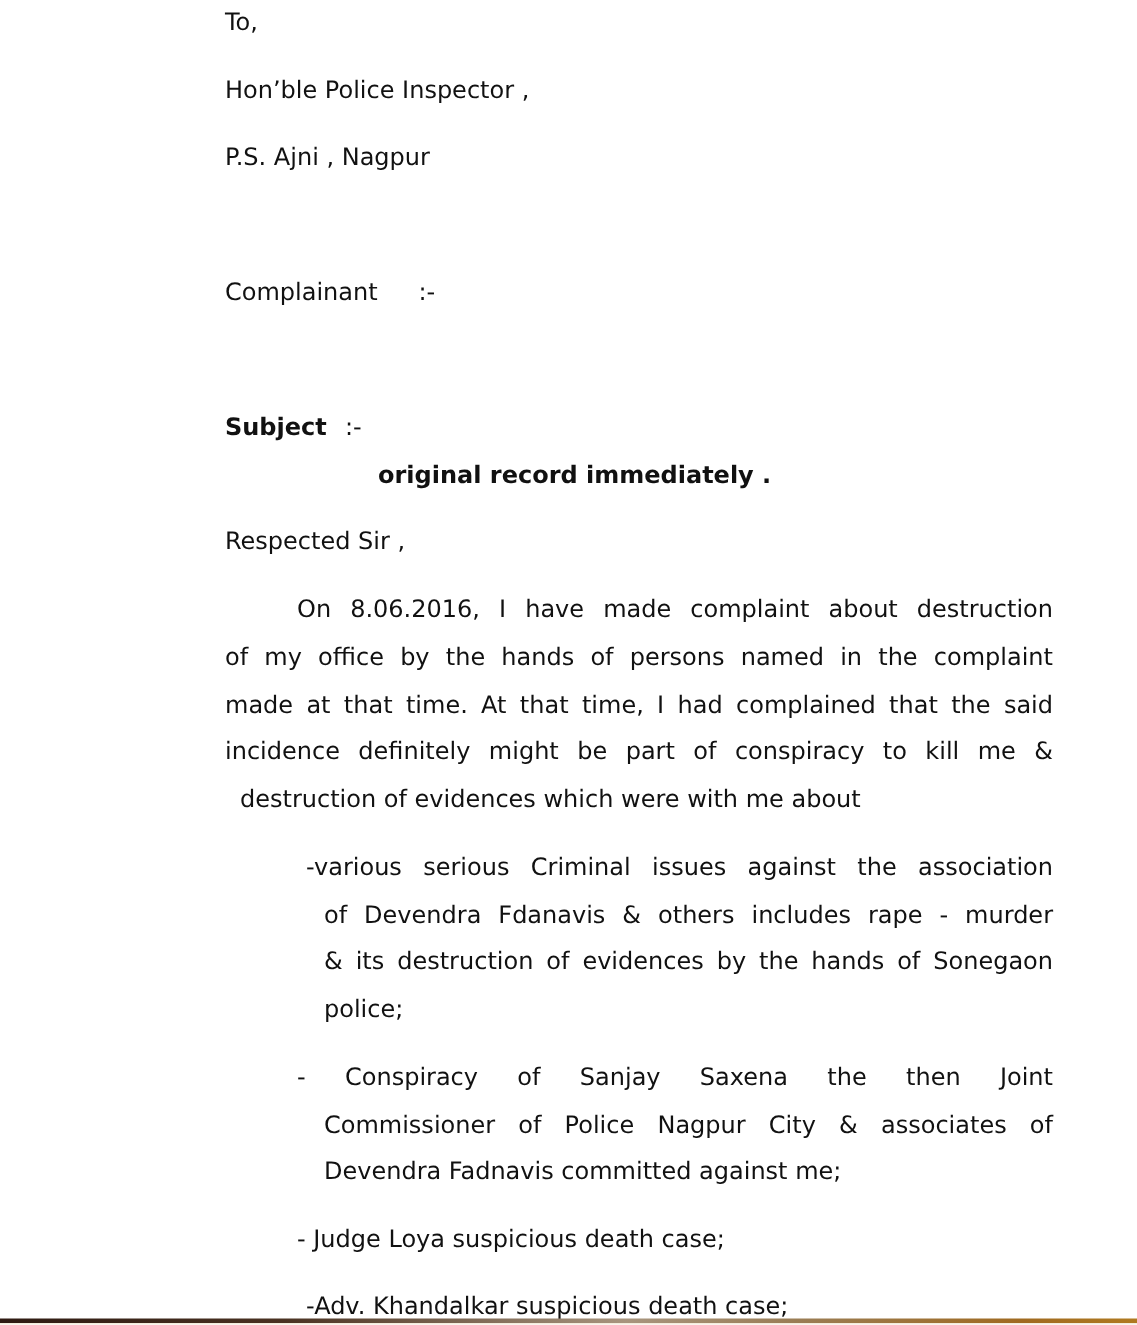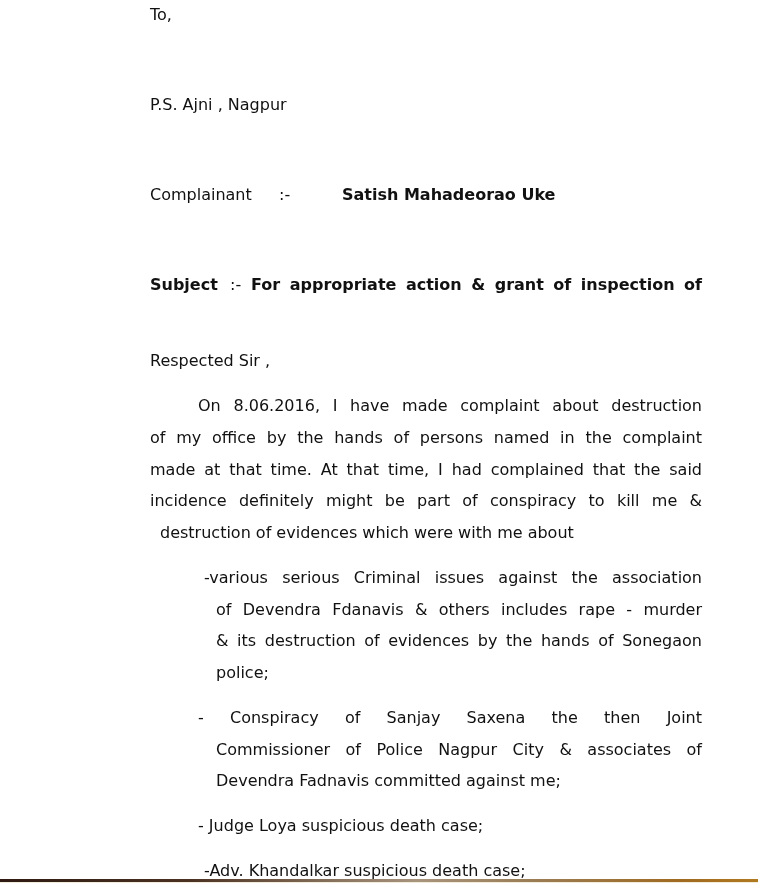--- a/index.html
+++ b/index.html
@@ -53,29 +53,29 @@
       height: 1px;
       background: #f3ecdc;
     }
   </style>
 </head>
 <body>
 
 <div class="page">
 
   <div class="line" style="left:150px; top:5px;">To,</div>
+  <div class="line" style="left:150px; top:50px;">Hon’ble Police Inspector ,</div>
   <div class="line" style="left:150px; top:95px;">P.S. Ajni , Nagpur</div>
 
   <div class="line" style="left:150px; top:185px;">Complainant</div>
   <div class="line" style="left:279px; top:185px;">:-</div>
-  <div class="line bold" style="left:342px; top:185px;">Satish Mahadeorao Uke</div>
 
   <div class="line bold" style="left:150px; top:275px;">Subject</div>
   <div class="line" style="left:230px; top:275px;">:-</div>
-  <div class="justify-line bold" style="left:251px; top:275px; width:451px;">For appropriate action &amp; grant of inspection of</div>
+  <div class="line bold" style="left:252px; top:307px;">original record immediately  .</div>
 
   <div class="line" style="left:150px; top:351px;">Respected Sir ,</div>
 
   <div>
     <div class="justify-line" style="left:198px; top:396px; width:504px;">On 8.06.2016, I have made complaint about destruction</div>
     <div class="justify-line" style="left:150px; top:428px; width:552px;">of my office by the hands of persons named in the complaint</div>
     <div class="justify-line" style="left:150px; top:460px; width:552px;">made at that time. At that time, I had complained that the said</div>
     <div class="justify-line" style="left:150px; top:491px; width:552px;">incidence definitely might be part of conspiracy to kill me &amp;</div>
     <div class="line" style="left:160px; top:523px;">destruction of evidences which were with me about</div>
   </div>

